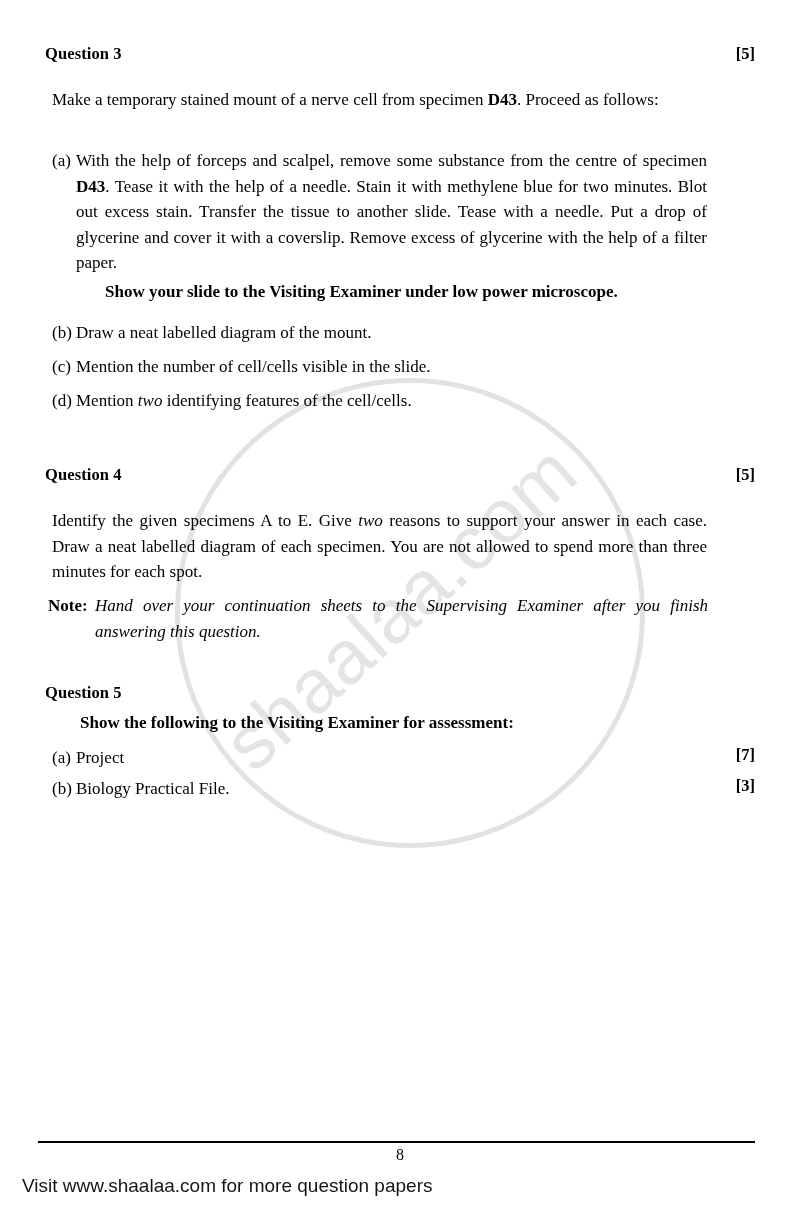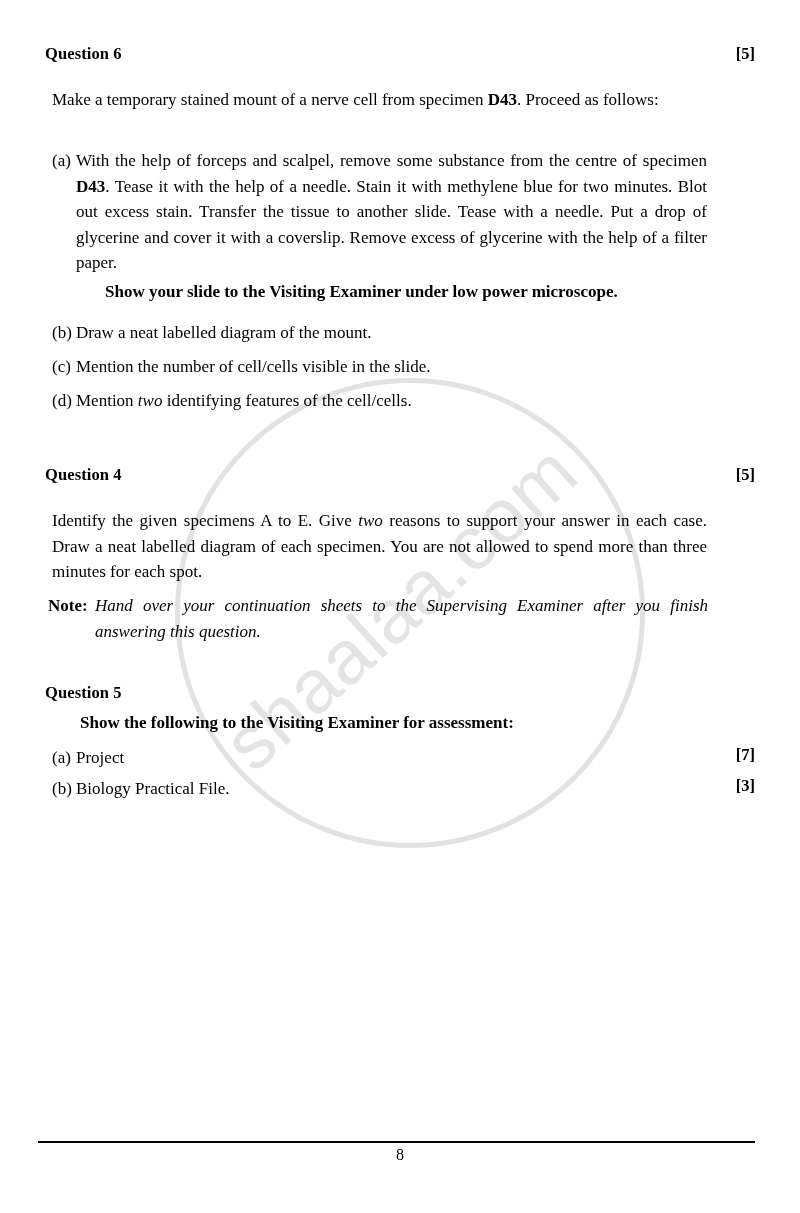--- a/index.html
+++ b/index.html
@@ -181,21 +181,21 @@
 </head>
 <body>
 
 <div class="page">
 
   <div class="watermark"></div>
   <div class="watermark-text">shaalaa.com</div>
 
   <div class="content">
 
-    <div class="q-head" style="top:44px;">Question 6</div>
+    <div class="q-head" style="top:44px;">Question 3</div>
     <div class="marks" style="top:44px;">[5]</div>
 
     <div class="stem" style="top:87px;">
       <span>Make a temporary stained mount of a nerve cell from specimen </span><b>D43</b><span>.  Proceed as follows:</span>
     </div>
 
     <div class="sub" style="top:148px;">
       <span class="lbl">(a)</span>
       <span class="bdy"><span>With the help of forceps and scalpel, remove some substance from the centre of specimen </span><b>D43</b><span>.  Tease it with the help of a needle.  Stain it with methylene blue for two minutes.  Blot out excess stain.  Transfer the tissue to another slide.  Tease with a needle.  Put a drop of glycerine and cover it with a coverslip.  Remove excess of glycerine with the help of a filter paper.</span></span>
     </div>
@@ -243,14 +243,15 @@
       <span class="lbl">(b)</span>
       <span class="bdy nojust">Biology Practical File.</span>
     </div>
     <div class="marks" style="top:776px;">[3]</div>
 
   </div>
 
   <div class="footer-rule"></div>
   <div class="page-number">8</div>
   <div class="paper-label">ISC Specimen Question Paper 2013</div>
+  <div class="site-promo">Visit www.shaalaa.com for more question papers</div>
 
 </div>
 
 </body></html>

